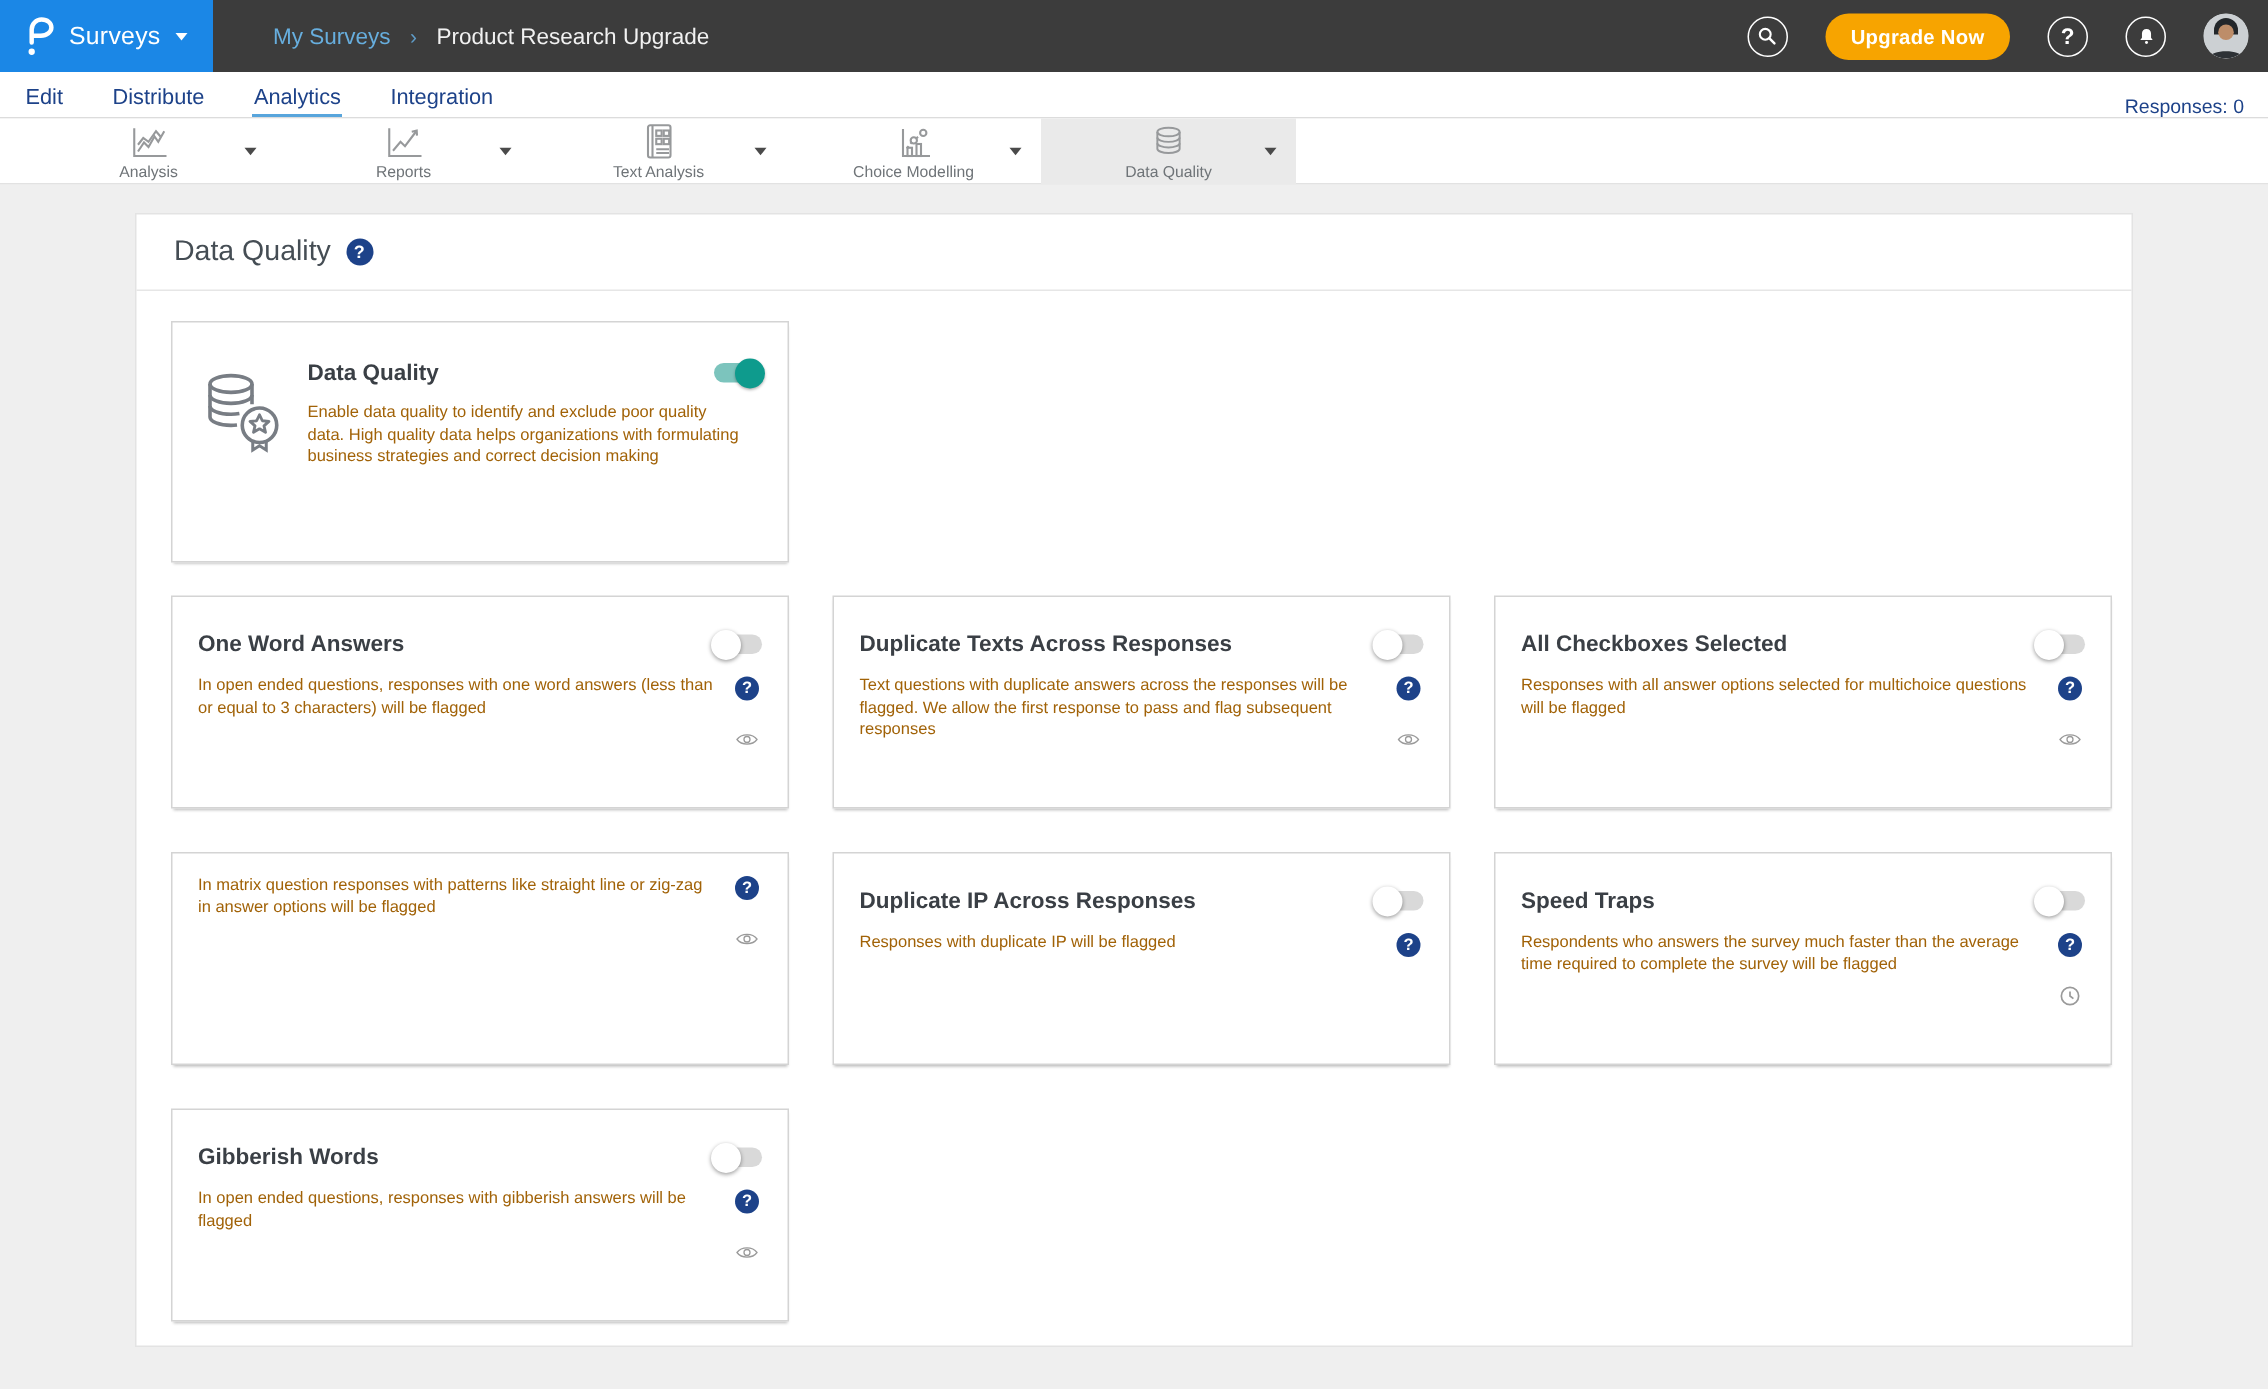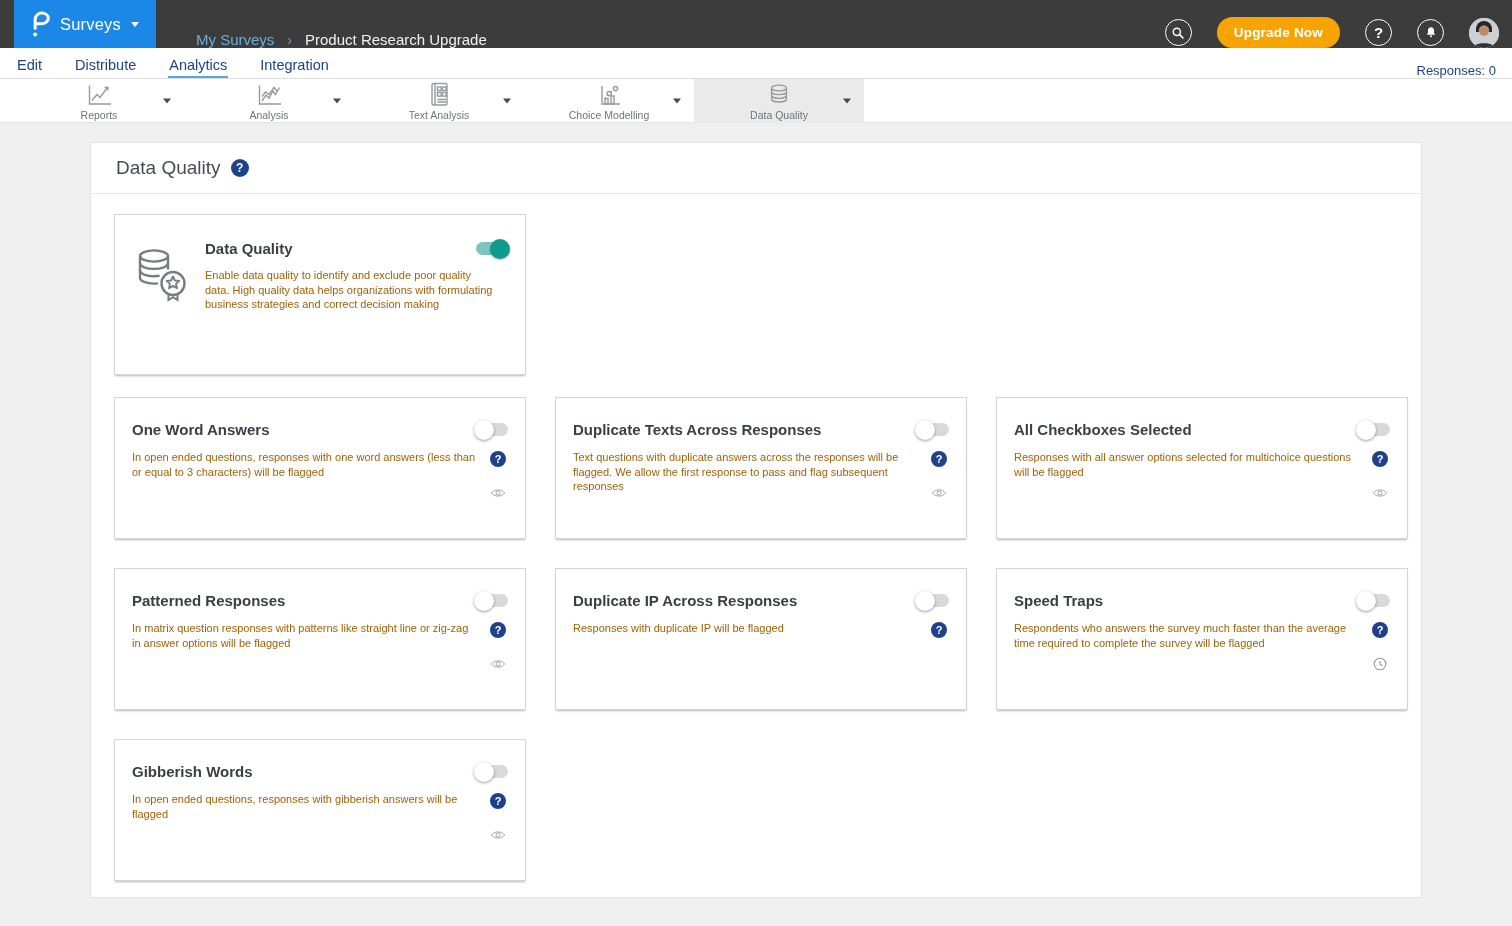--- a/index.html
+++ b/index.html
@@ -4,21 +4,21 @@
 <style>
   * { margin:0; padding:0; box-sizing:border-box; }
   html,body { width:1512px; height:926px; }
   body {
     font-family:"Liberation Sans", sans-serif;
     background:#efefef;
     overflow:hidden;
     color:#4c535a;
   }
   
-  .topbar { height:48px; background:#3c3c3c; display:flex; align-items:flex-end;padding-left:14px; }
+  .topbar { height:48px; background:#3c3c3c; display:flex; align-items:center; }
   .logo-box { width:142px; height:48px; background:#1b87e6; display:flex; align-items:center; padding-left:15px; gap:10px; cursor:pointer; flex:none; }
   .logo-box .product-label { color:#fff; font-size:16.5px; font-weight:500; letter-spacing:.2px; }
   .caret { width:0; height:0; border-left:4.5px solid transparent; border-right:4.5px solid transparent; border-top:5.5px solid #fff; }
   .breadcrumb { display:flex; align-items:center; gap:13px; margin-left:40px; font-size:15px; }
   .bc-parent { color:#67aede; cursor:pointer; }
   .bc-sep { color:#5f9dc9; font-size:14px; }
   .bc-current { color:#f1f1f1; }
   .topbar-right { margin-left:auto; display:flex; align-items:center; gap:25px; padding-right:13px; }
   .circle-btn { width:27px; height:27px; border:1.7px solid #fff; border-radius:50%; display:flex; align-items:center; justify-content:center; color:#fff; cursor:pointer; flex:none; }
   .circle-btn .q { font-size:15px; font-weight:bold; line-height:1; }
@@ -119,36 +119,36 @@
   <span class="nav-link active">Analytics</span>
   <span class="nav-link">Integration</span>
   <span class="responses">Responses: 0</span>
 </nav>
 
 <div class="toolbar">
   <div class="tool-item">
     <span class="tool-icon">
       <svg width="28" height="24" viewBox="0 0 28 24">
         <path d="M4.5 2.5 V21 H26"></path>
+        <path d="M7 18 L11 12 L14 15 L18 8 L20.5 11.5 L24.5 4.5"></path>
+        <path d="M7 13.5 L10.5 9 L14 11.5 L19 4.5 L22 8"></path>
+      </svg>
+    </span>
+    <span class="tool-label">Analysis</span>
+    <span class="tool-caret"></span>
+  </div>
+  <div class="tool-item">
+    <span class="tool-icon">
+      <svg width="28" height="24" viewBox="0 0 28 24">
+        <path d="M4.5 2.5 V21 H26"></path>
         <path d="M7 17.5 L12 11.5 L15 14.5 L22.5 4.5"></path>
         <path d="M19.5 4.8 L22.8 4.1 L23 7.4"></path>
       </svg>
     </span>
     <span class="tool-label">Reports</span>
-    <span class="tool-caret"></span>
-  </div>
-  <div class="tool-item">
-    <span class="tool-icon">
-      <svg width="28" height="24" viewBox="0 0 28 24">
-        <path d="M4.5 2.5 V21 H26"></path>
-        <path d="M7 18 L11 12 L14 15 L18 8 L20.5 11.5 L24.5 4.5"></path>
-        <path d="M7 13.5 L10.5 9 L14 11.5 L19 4.5 L22 8"></path>
-      </svg>
-    </span>
-    <span class="tool-label">Analysis</span>
     <span class="tool-caret"></span>
   </div>
   <div class="tool-item">
     <span class="tool-icon">
       <svg width="24" height="25" viewBox="0 0 24 25">
         <rect x="5" y="1.5" width="15" height="21.5" rx="1.5"></rect>
         <path d="M8 1.5 V23"></path>
         <rect x="10.5" y="5" width="3.6" height="3.6"></rect>
         <rect x="15.5" y="5" width="3.6" height="3.6"></rect>
         <rect x="10.5" y="10.5" width="3.6" height="3.6"></rect>
@@ -280,26 +280,20 @@
             <path d="M2 8 C6.5 1.8 17.5 1.8 22 8 C17.5 14.2 6.5 14.2 2 8 z"></path>
             <circle cx="12" cy="8" r="3"></circle>
           </svg>
         </span>
 
       </div>
     </div>
   </section>
 
   <section class="card feature-card">
-    <div class="card-head">
-      <span class="card-title">Patterned Responses</span>
-      <span class="toggle">
-              <span class="knob"></span>
-            </span>
-    </div>
     <div class="card-body">
       <p class="card-desc">In matrix question responses with patterns like straight line or zig-zag in answer options will be flagged</p>
       <div class="side-icons">
         <span class="help-badge icon-help">?</span>
         <span class="mini-icon icon-eye">
           <svg width="16" height="12" viewBox="0 0 24 16">
             <path d="M2 8 C6.5 1.8 17.5 1.8 22 8 C17.5 14.2 6.5 14.2 2 8 z"></path>
             <circle cx="12" cy="8" r="3"></circle>
           </svg>
         </span>

